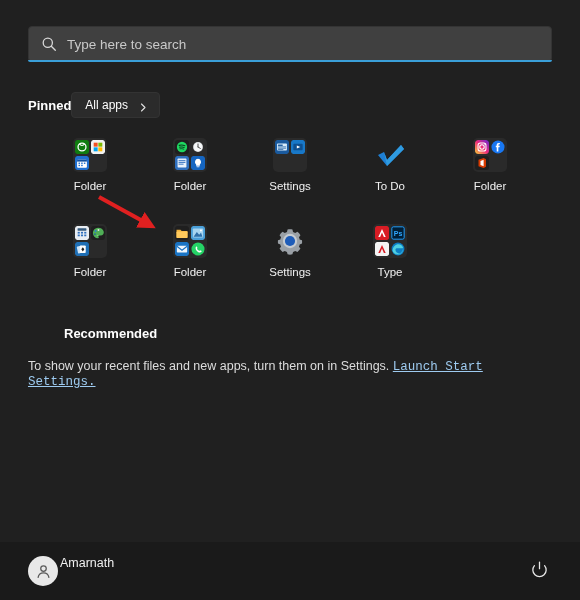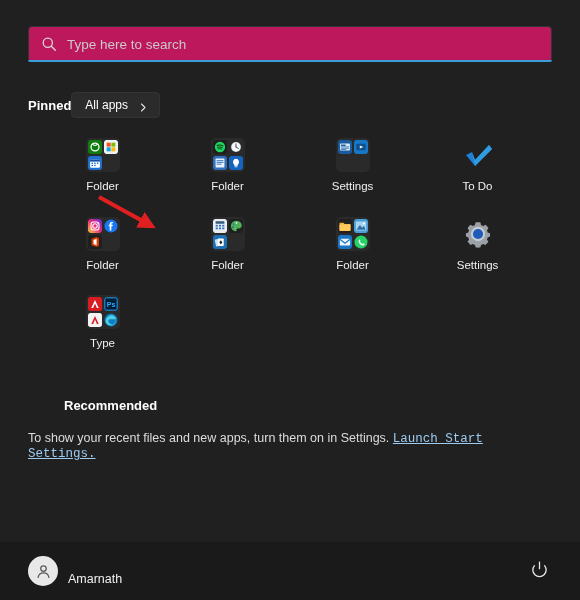--- a/index.html
+++ b/index.html
@@ -15,21 +15,21 @@
     background: #202020;
     display: flex; flex-direction: column;
   }
 
   
   .search-wrap { padding: 26px 28px 0 28px; }
   .search-box {
     position: relative;
     display: flex; align-items: center;
     height: 36px;
-    background: #be185d;
+    background: #404040;
     border: 1px solid #343434;
     border-radius: 4px;
     padding: 0 12px;
   }
   .search-box::after {
     content: ""; position: absolute;
     left: -1px; right: -1px; bottom: -1px; height: 2px;
     background: #3a9fd8;
     border-bottom-left-radius: 4px; border-bottom-right-radius: 4px;
   }
@@ -51,23 +51,23 @@
     display: flex; align-items: center; gap: 11px;
     background: #2b2b2b; border: 1px solid #333;
     border-radius: 4px; padding: 5px 11px 5px 13px;
     color: #ffffff; font-size: 12px; cursor: pointer;
   }
   .chev { width: 9px; height: 9px; }
 
   
   .grid {
     display: grid;
-    grid-template-columns: repeat(4, 1fr);
+    grid-template-columns: repeat(5, 1fr);
     padding: 14px 40px 0 40px;
-    row-gap: 14px;
+    row-gap: 21px;
   }
   .tile {
     display: flex; flex-direction: column; align-items: center;
     padding: 6px 0 4px 0; border-radius: 5px; cursor: pointer;
   }
   .tile-icon {
     width: 34px; height: 34px;
     display: flex; align-items: center; justify-content: center;
     margin-bottom: 8px;
   }
@@ -93,21 +93,21 @@
     color: #9ecbf0; text-decoration: underline; cursor: pointer; font-family: Liberation Mono, monospace;
   }
 
   
   .footer {
     margin-top: auto;
     height: 58px; background: #1a1a1a;
     display: flex; align-items: center; justify-content: space-between;
     padding: 0 28px;
   }
-  .user { display: flex; align-items: flex-end; gap: 10px; cursor: pointer; }
+  .user { display: flex; align-items: flex-start; gap: 2px; cursor: pointer; }
   .avatar {
     width: 30px; height: 30px; border-radius: 50%;
     background: #e8e8e8; display: flex; align-items: center; justify-content: center;
   }
   .user-name { font-size: 12.5px; color: #f0f0f0; }
   .power-btn { width: 26px; height: 26px; display: flex; align-items: center; justify-content: center; cursor: pointer; }
 
   
   .arrow-overlay {
     position: absolute; left: 0; top: 0;

